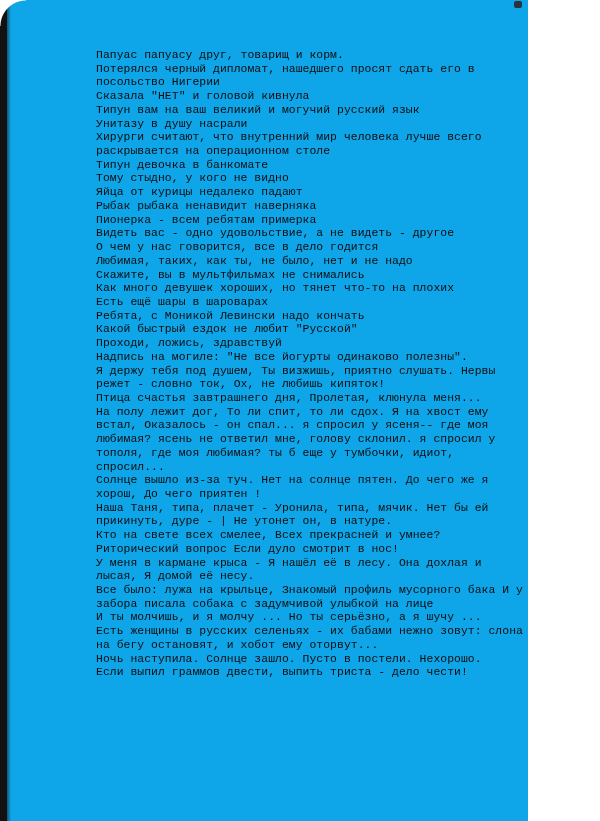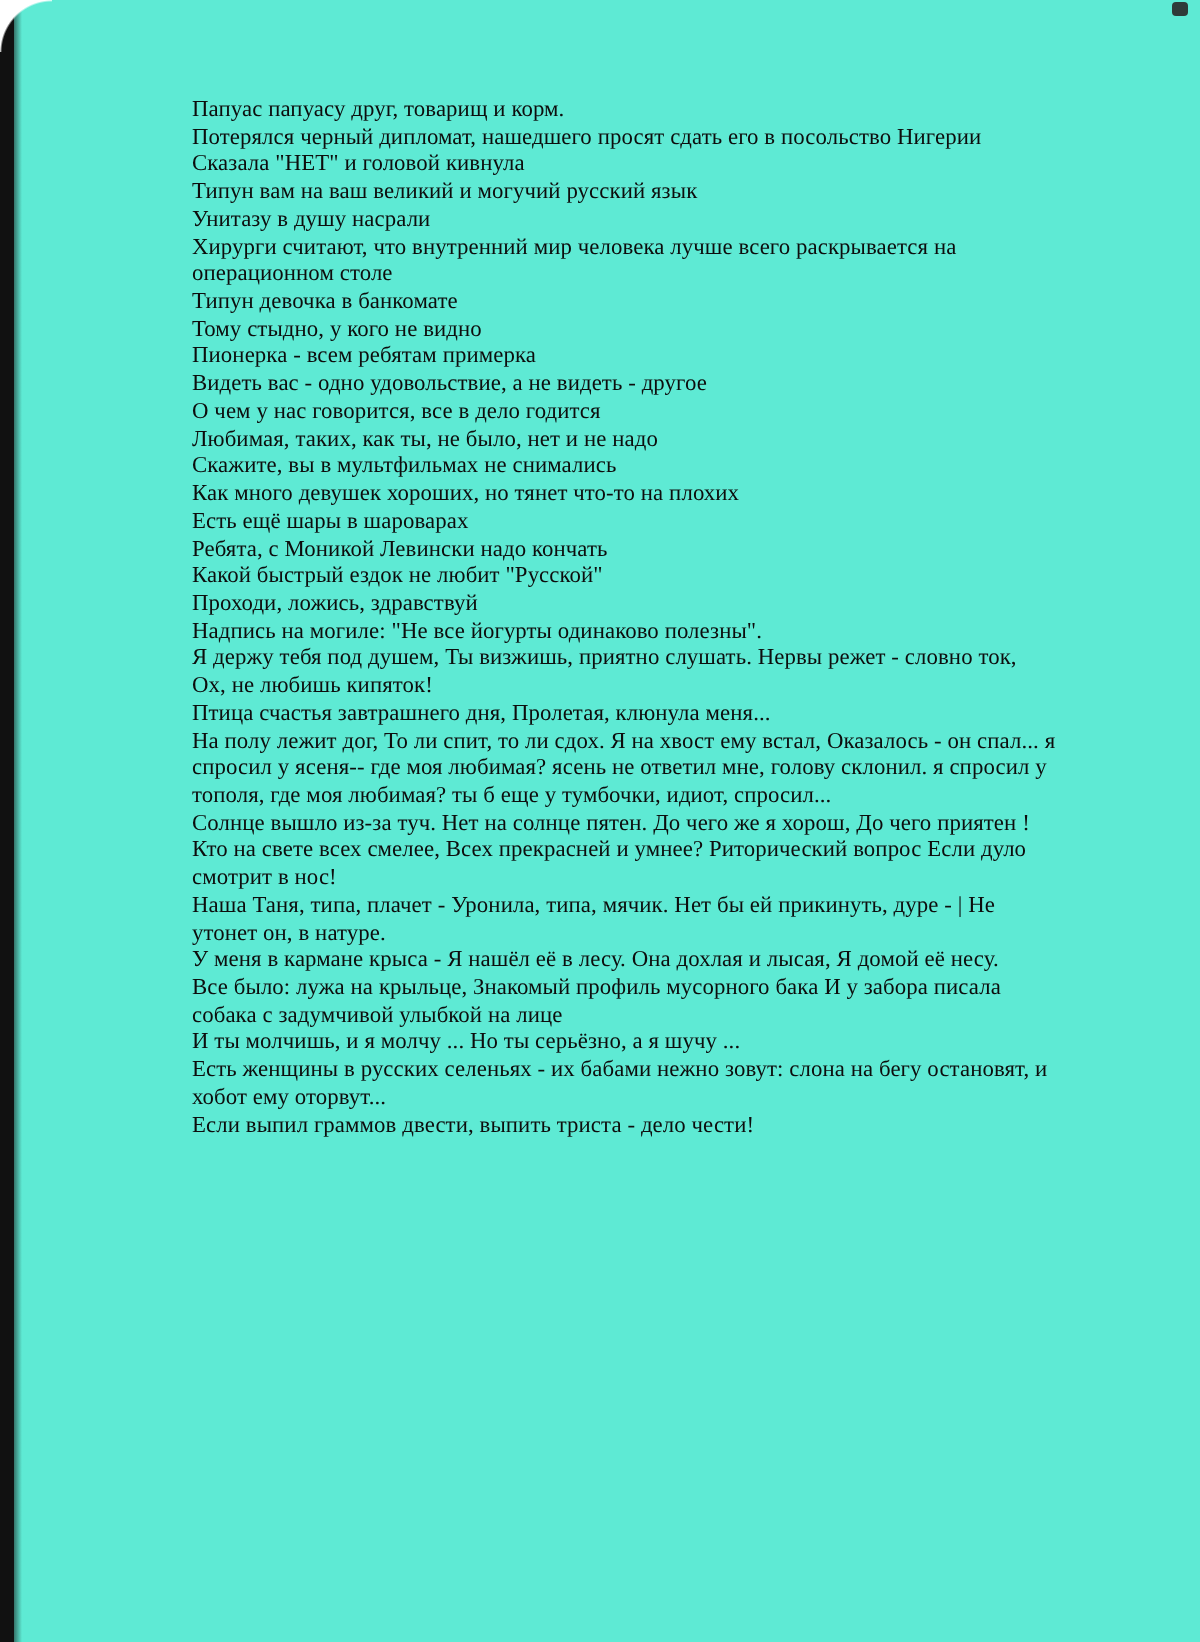--- a/index.html
+++ b/index.html
@@ -9,25 +9,26 @@
   }
   body {
     width: 600px;
     height: 821px;
     font-family: "Liberation Serif", "DejaVu Serif", serif;
     overflow: hidden;
   }
 
   #scan-page {
     position: relative;
-    width: 600px;
+    width: 528px;
     height: 821px;
-    background: #5eead4;
+    background: #0ea5e9;
     box-sizing: border-box;
     overflow: hidden;
+    font-family: Liberation Mono, monospace;
   }
 
   
   #scan-left-edge {
     position: absolute;
     left: 0;
     top: 0;
     width: 7px;
     height: 821px;
     background: #111111;
@@ -92,37 +93,40 @@
 
   <div id="text-block">
       <div class="line">Папуас папуасу друг, товарищ и корм.</div>
       <div class="line">Потерялся черный дипломат, нашедшего просят сдать его в посольство Нигерии</div>
       <div class="line">Сказала "НЕТ" и головой кивнула</div>
       <div class="line">Типун вам на ваш великий и могучий русский язык</div>
       <div class="line">Унитазу в душу насрали</div>
       <div class="line">Хирурги считают, что внутренний мир человека лучше всего раскрывается на операционном столе</div>
       <div class="line">Типун девочка в банкомате</div>
       <div class="line">Тому стыдно, у кого не видно</div>
+      <div class="line">Яйца от курицы недалеко падают</div>
+      <div class="line">Рыбак рыбака ненавидит наверняка</div>
       <div class="line">Пионерка - всем ребятам примерка</div>
       <div class="line">Видеть вас - одно удовольствие, а не видеть - другое</div>
       <div class="line">О чем у нас говорится, все в дело годится</div>
       <div class="line">Любимая, таких, как ты, не было, нет и не надо</div>
       <div class="line">Скажите, вы в мультфильмах не снимались</div>
       <div class="line">Как много девушек хороших, но тянет что-то на плохих</div>
       <div class="line">Есть ещё шары в шароварах</div>
       <div class="line">Ребята, с Моникой Левински надо кончать</div>
       <div class="line">Какой быстрый ездок не любит "Русской"</div>
       <div class="line">Проходи, ложись, здравствуй</div>
       <div class="line">Надпись на могиле: "Не все йогурты одинаково полезны".</div>
       <div class="line">Я держу тебя под душем, Ты визжишь, приятно слушать. Нервы режет - словно ток, Ох, не любишь кипяток!</div>
       <div class="line">Птица счастья завтрашнего дня, Пролетая, клюнула меня...</div>
       <div class="line">На полу лежит дог, То ли спит, то ли сдох. Я на хвост ему встал, Оказалось - он спал... я спросил у ясеня-- где моя любимая? ясень не ответил мне, голову склонил. я спросил у тополя, где моя любимая? ты б еще у тумбочки, идиот, спросил...</div>
       <div class="line">Солнце вышло из-за туч. Нет на солнце пятен. До чего же я хорош, До чего приятен !</div>
+      <div class="line">Наша Таня, типа, плачет - Уронила, типа, мячик. Нет бы ей прикинуть, дуре - | Не утонет он, в натуре.</div>
       <div class="line">Кто на свете всех смелее, Всех прекрасней и умнее? Риторический вопрос Если дуло смотрит в нос!</div>
-      <div class="line">Наша Таня, типа, плачет - Уронила, типа, мячик. Нет бы ей прикинуть, дуре - | Не утонет он, в натуре.</div>
       <div class="line">У меня в кармане крыса - Я нашёл её в лесу. Она дохлая и лысая, Я домой её несу.</div>
       <div class="line">Все было: лужа на крыльце, Знакомый профиль мусорного бака И у забора писала собака с задумчивой улыбкой на лице</div>
       <div class="line">И ты молчишь, и я молчу ... Но ты серьёзно, а я шучу ...</div>
       <div class="line">Есть женщины в русских селеньях - их бабами нежно зовут: слона на бегу остановят, и хобот ему оторвут...</div>
+      <div class="line">Ночь наступила. Солнце зашло. Пусто в постели. Нехорошо.</div>
       <div class="line">Если выпил граммов двести, выпить триста - дело чести!</div>
     </div>
 
 </div>
 
 </body></html>

